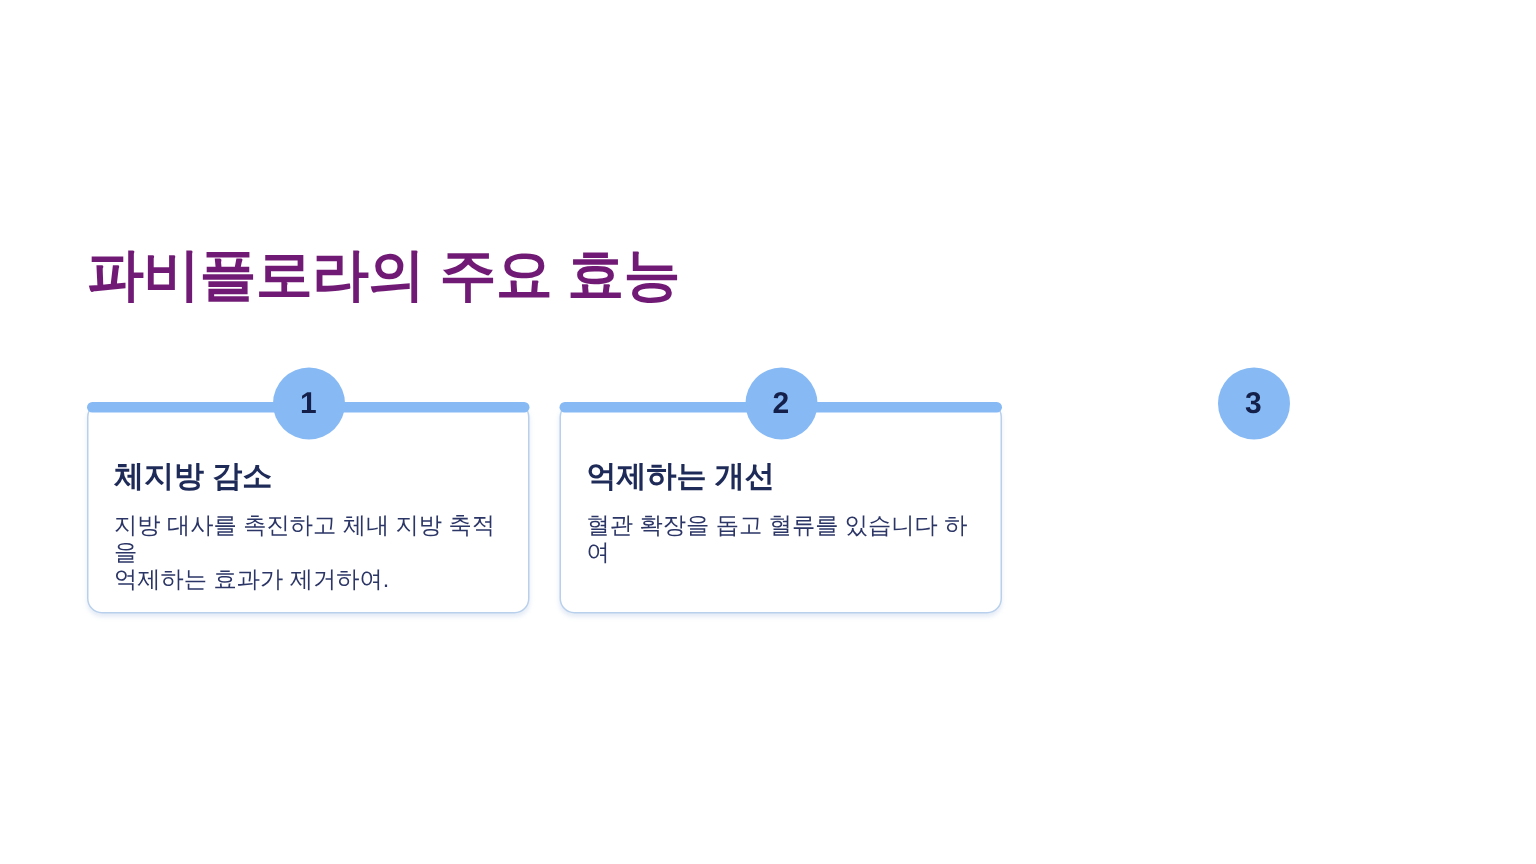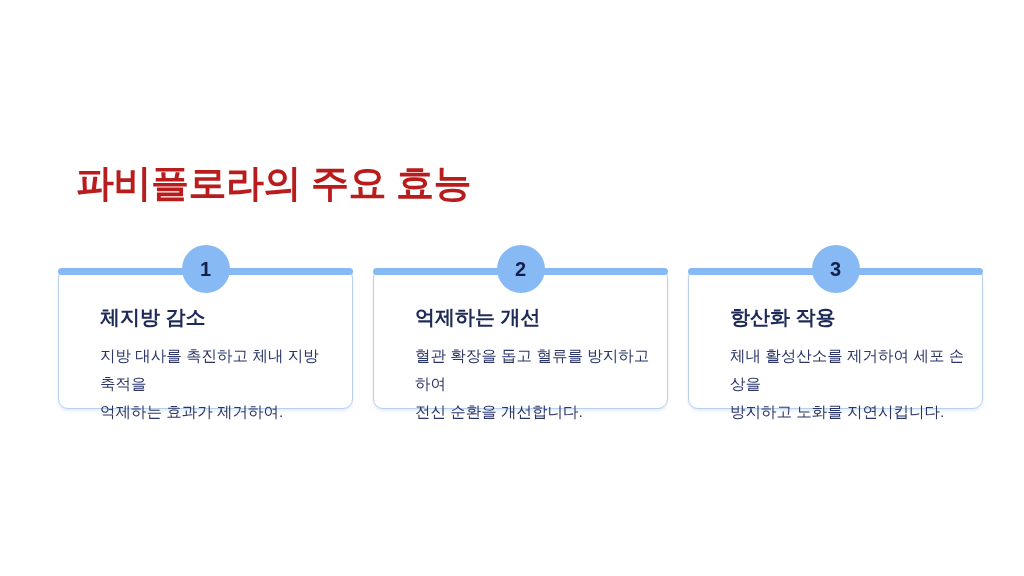--- a/index.html
+++ b/index.html
@@ -18,24 +18,23 @@
     position: absolute;
     inset: 0;
     background: #ffffff;
   }
   .page-title {
     position: absolute;
     left: 58px;
     top: 158px;
     font-size: 38px;
     font-weight: 700;
-    color: #b91c1c;
+    color: #701a75;
     letter-spacing: -0.5px;
     white-space: nowrap;
-    margin-left: 18px;
   }
   .cards {
     position: absolute;
     left: 58px;
     top: 245px;
     display: flex;
     gap: 20px;
   }
   .card-wrap {
     position: relative;
@@ -60,21 +59,20 @@
   }
   .card {
     position: relative;
     margin-top: 23px;
     height: 141px;
     background: #ffffff;
     border: 1px solid #b9d0ec;
     border-radius: 10px;
     box-sizing: border-box;
     box-shadow: 0 2px 3px rgba(150, 180, 220, 0.25);
-    padding-left: 24px;
   }
   .card-bar {
     position: absolute;
     top: -1px;
     left: -1px;
     right: -1px;
     height: 7px;
     border-radius: 6px;
     background: #87baf5;
     z-index: 1;
@@ -83,21 +81,21 @@
     padding: 35px 17px 0 17px;
   }
   .card-title {
     font-size: 20px;
     font-weight: 700;
     color: #1e2a57;
     margin: 0 0 11px 0;
   }
   .card-body {
     font-size: 15.5px;
-    line-height: 28px;
+    line-height: 18px;
     color: #2b3566;
     font-weight: 500;
   }
 </style>
 </head>
 <body>
 
 <div class="slide">
 
   <div class="page-title">파비플로라의 주요 효능</div>
@@ -118,35 +116,24 @@
       </div>
     </div>
 
     <div class="card-wrap">
       <div class="num-circle">2</div>
       <div class="card">
         <div class="card-bar"></div>
         <div class="card-content">
           <div class="card-title">억제하는 개선</div>
           <div class="card-body">
-            <div>혈관 확장을 돕고 혈류를 방지하고 하여</div>
-            <div>전신 순환을 개선합니다.</div>
+            <div>혈관 확장을 돕고 혈류를 있습니다 하여</div>
           </div>
         </div>
       </div>
     </div>
 
     <div class="card-wrap">
       <div class="num-circle">3</div>
-      <div class="card">
-        <div class="card-bar"></div>
-        <div class="card-content">
-          <div class="card-title">항산화 작용</div>
-          <div class="card-body">
-            <div>체내 활성산소를 제거하여 세포 손상을</div>
-            <div>방지하고 노화를 지연시킵니다.</div>
-          </div>
-        </div>
-      </div>
     </div>
 
   </div>
 </div>
 
 </body></html>

